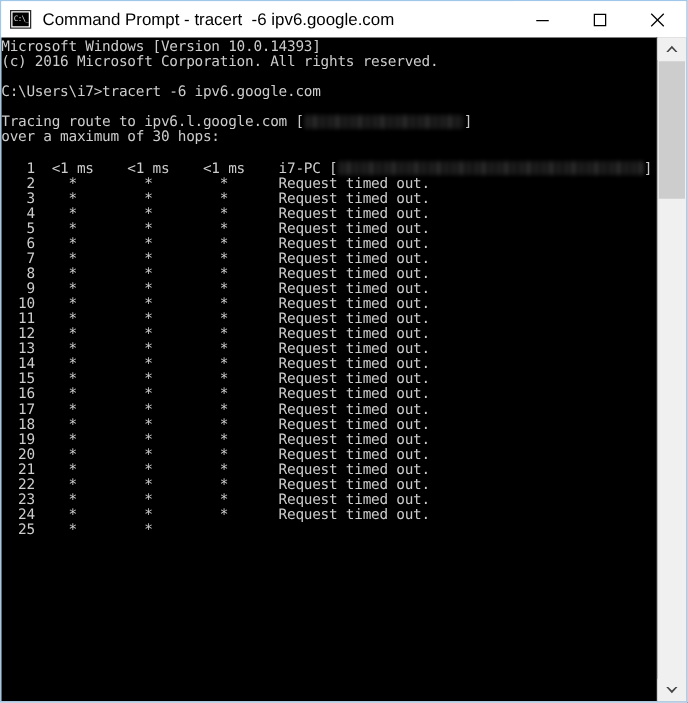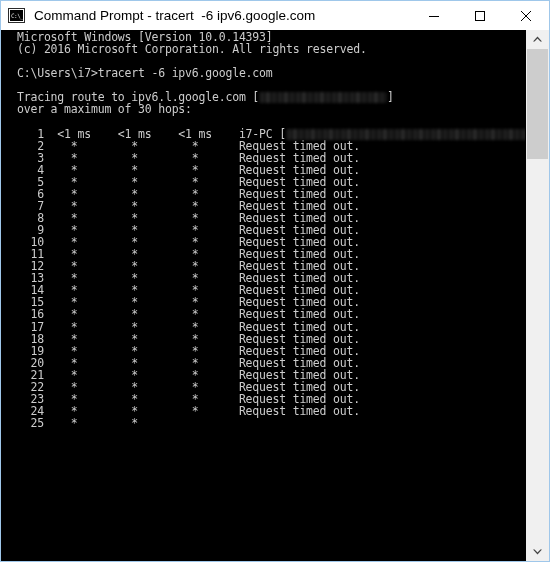--- a/index.html
+++ b/index.html
@@ -105,21 +105,20 @@
     height: 531px;
     font-family: "DejaVu Sans Mono", monospace;
     font-size: 11.5px;
     line-height: 12.07px;
     color: #cccccc;
     white-space: pre;
     padding-top: 1px;
     box-sizing: border-box;
     overflow: hidden;
     letter-spacing: -0.2px;
-    margin-left: 16px;
   }
   .line { height: 12.07px; white-space: pre; }
 
   
   .redact {
     display: inline-block;
     vertical-align: -2px;
     height: 11px;
     background:
       repeating-linear-gradient(90deg,

